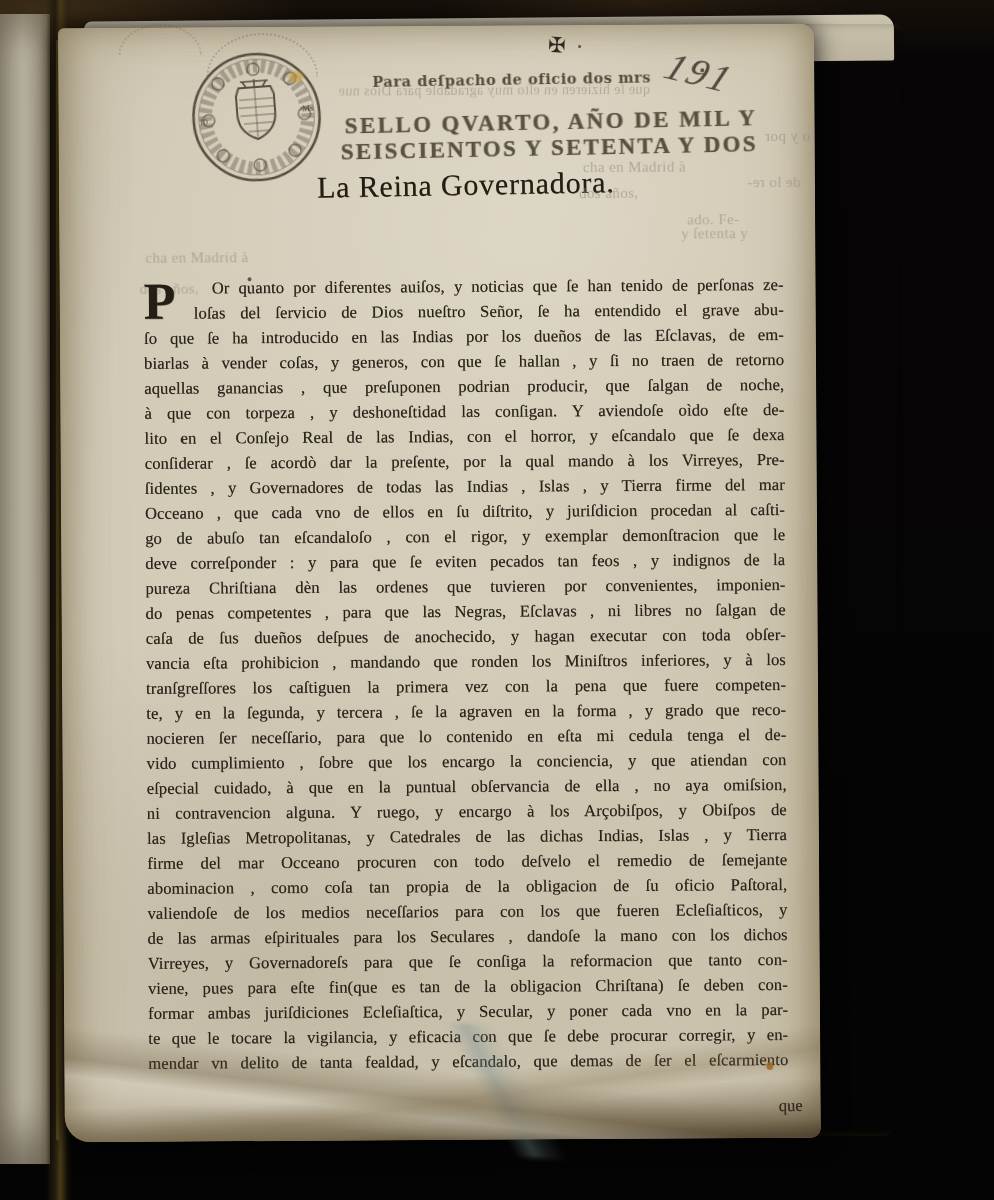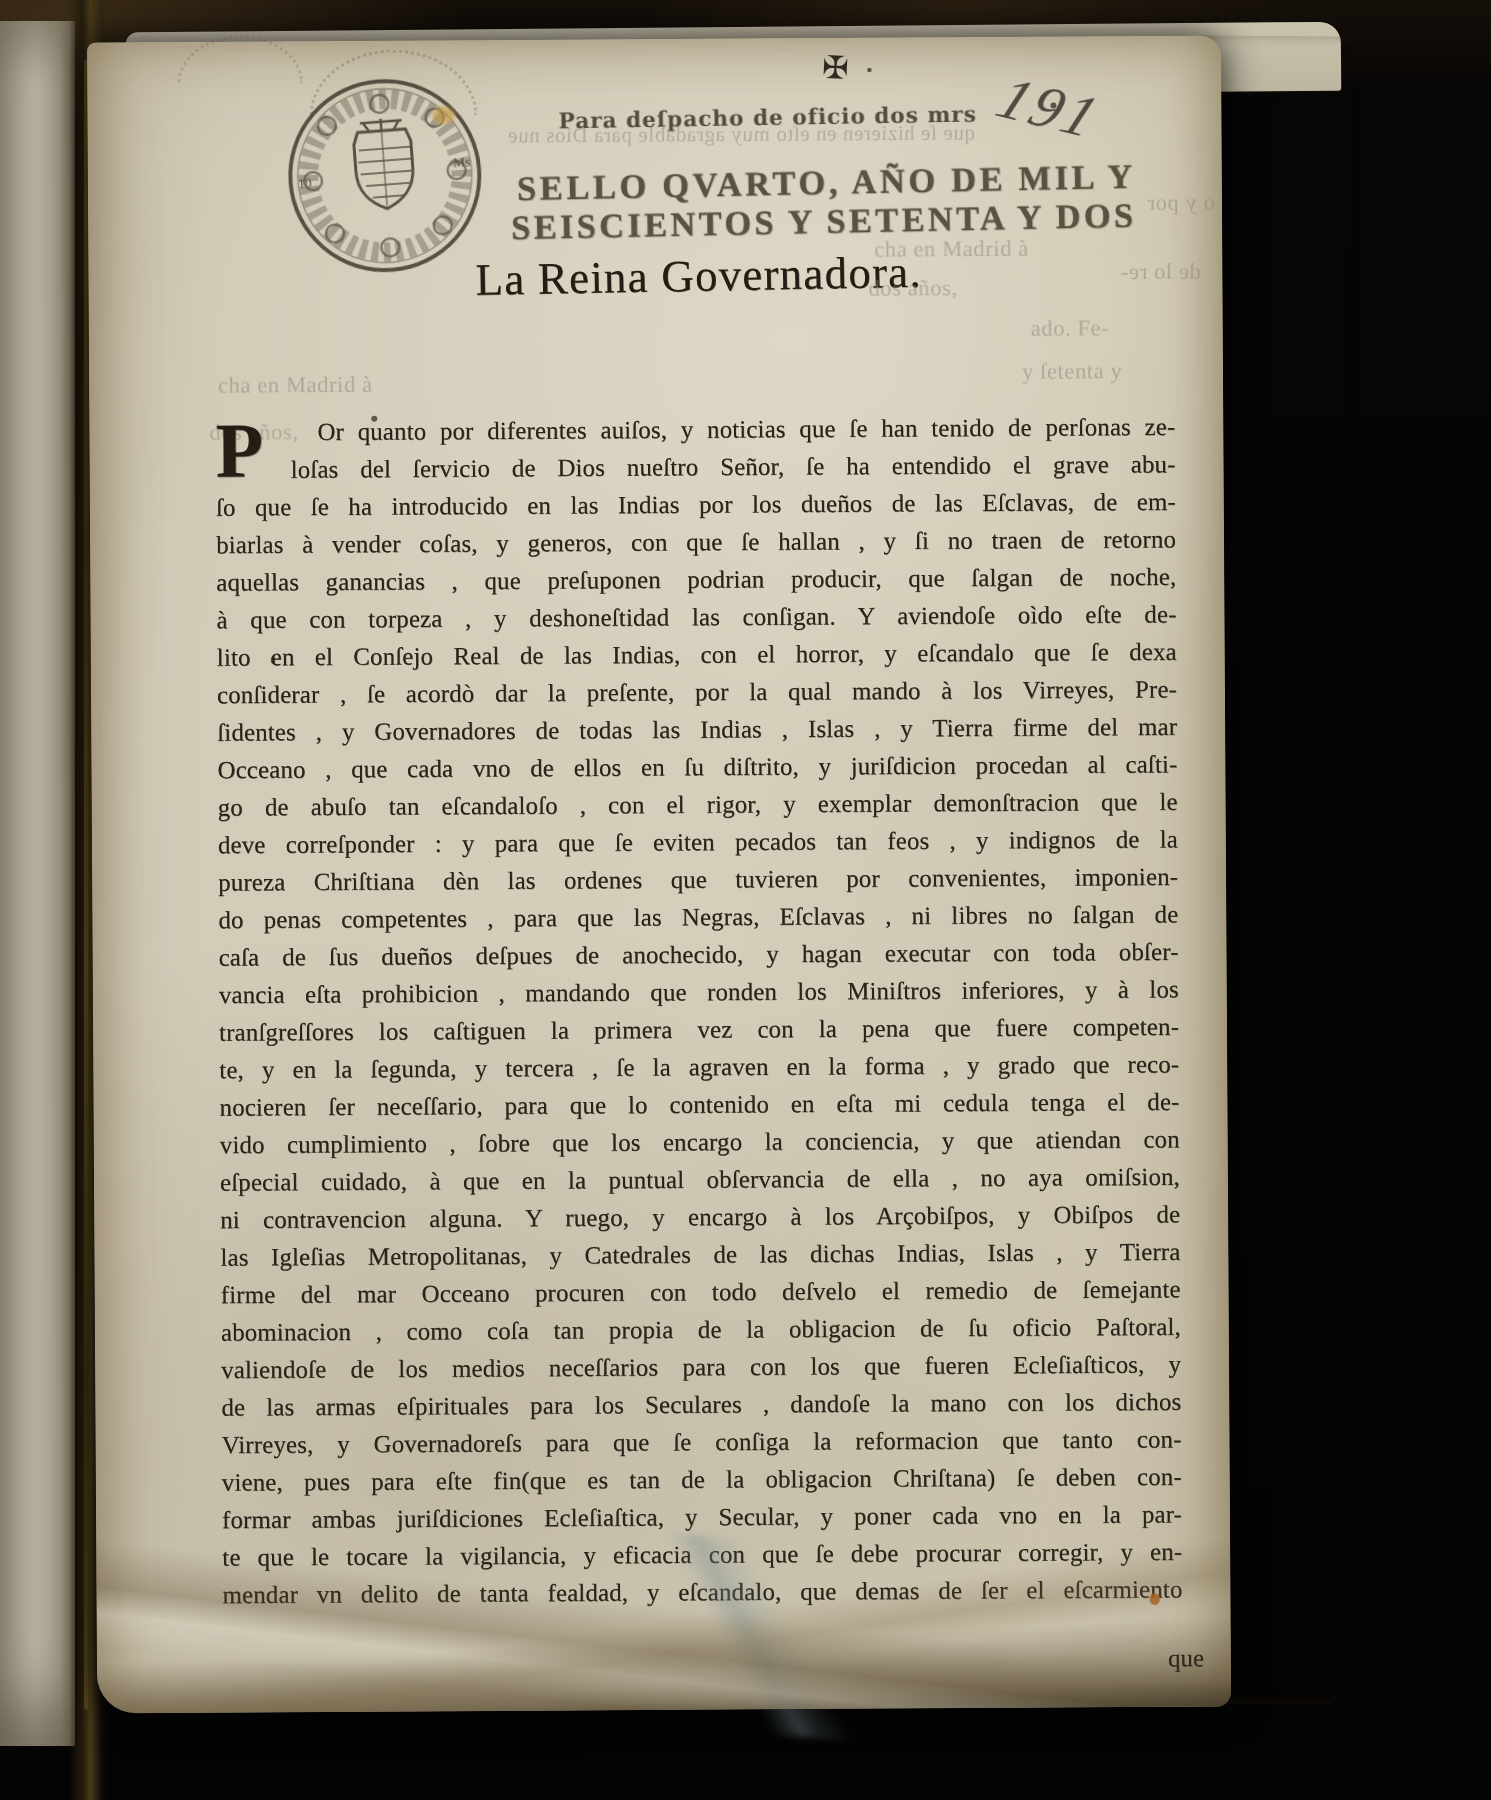--- a/index.html
+++ b/index.html
@@ -112,21 +112,21 @@
   }
 
   
   .bt { white-space:nowrap; color:#8f8877; opacity:.55; filter:blur(.45px);
     font-size:15px; letter-spacing:.4px; }
   .bt.mir { transform:scaleX(-1); }
   .bt.b0 { left:280px; top:57px; font-size:14px; opacity:.5; }
   .bt.b1 { left:706px; top:104px; }
   .bt.b2 { left:688px; top:150px; }
   .bt.b3 { left:628px; top:187px; }
-  .bt.b4 { left:622px; top:216px; }
+  .bt.b4 { left:622px; top:201px; }
   .bt.b5 { left:524px; top:134px; }
   .bt.b6 { left:520px; top:160px; }
   .bt.b7 { left:86px;  top:222px; }
   .bt.b8 { left:80px;  top:253px; }
 
   
   .text-block { left:84px; top:248px; width:640px; color:#2a2319; }
   .text-block .line {
     position:relative; width:100%; height:25px; line-height:25px;
     font-size:16.6px; text-align:justify; text-align-last:justify;

